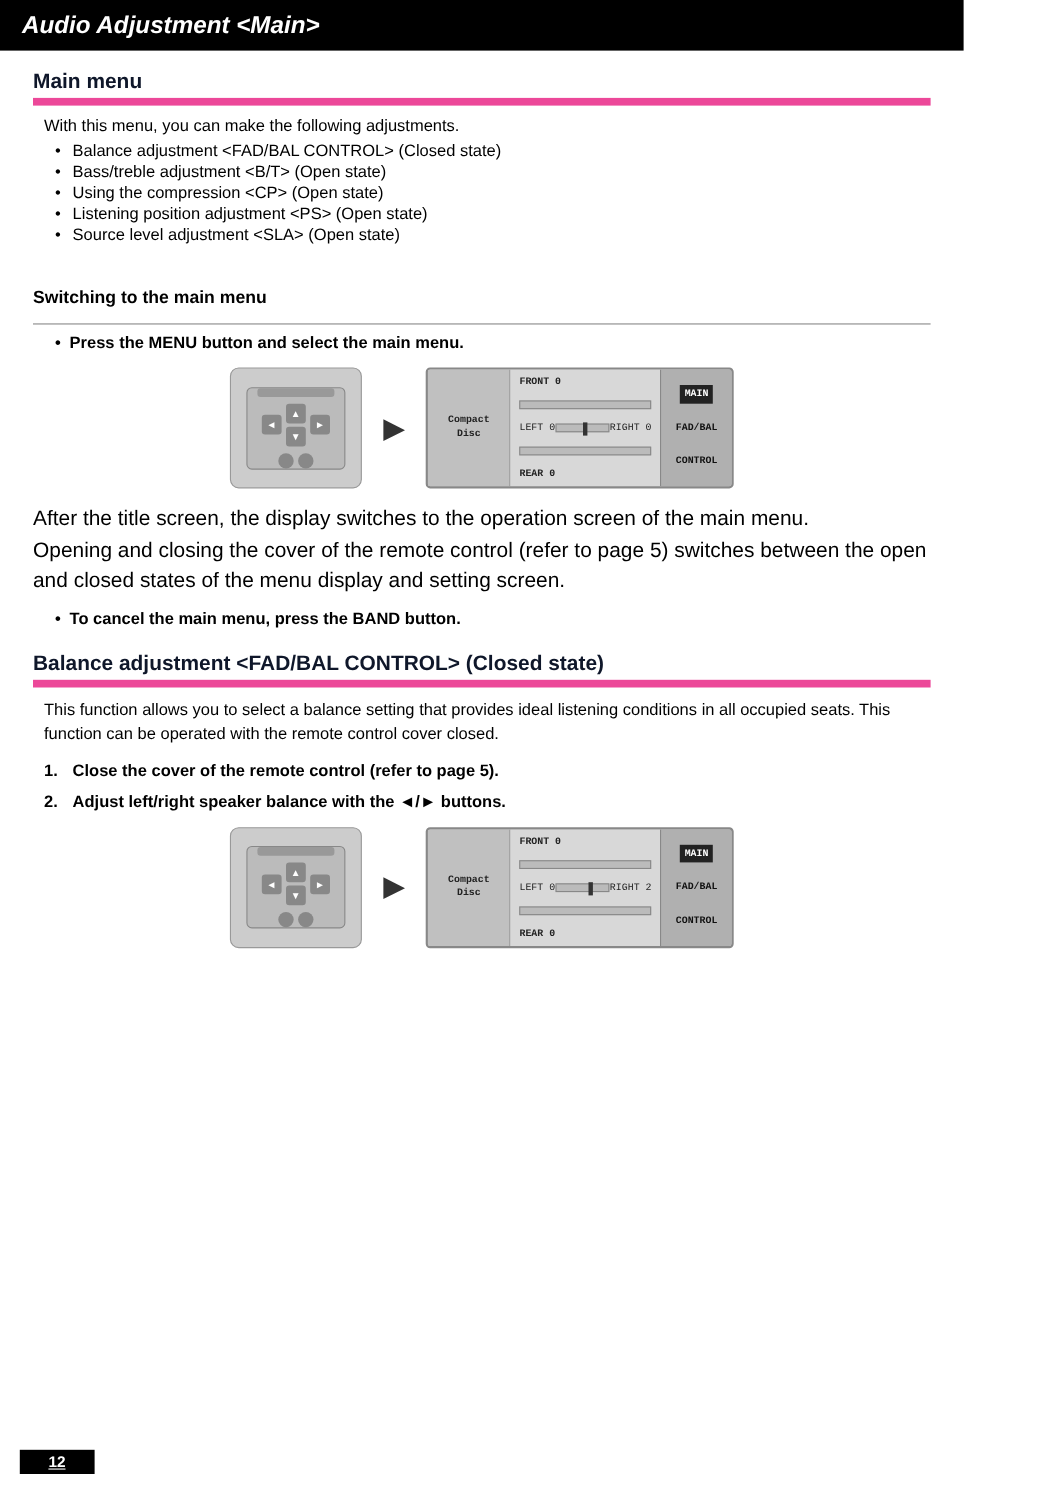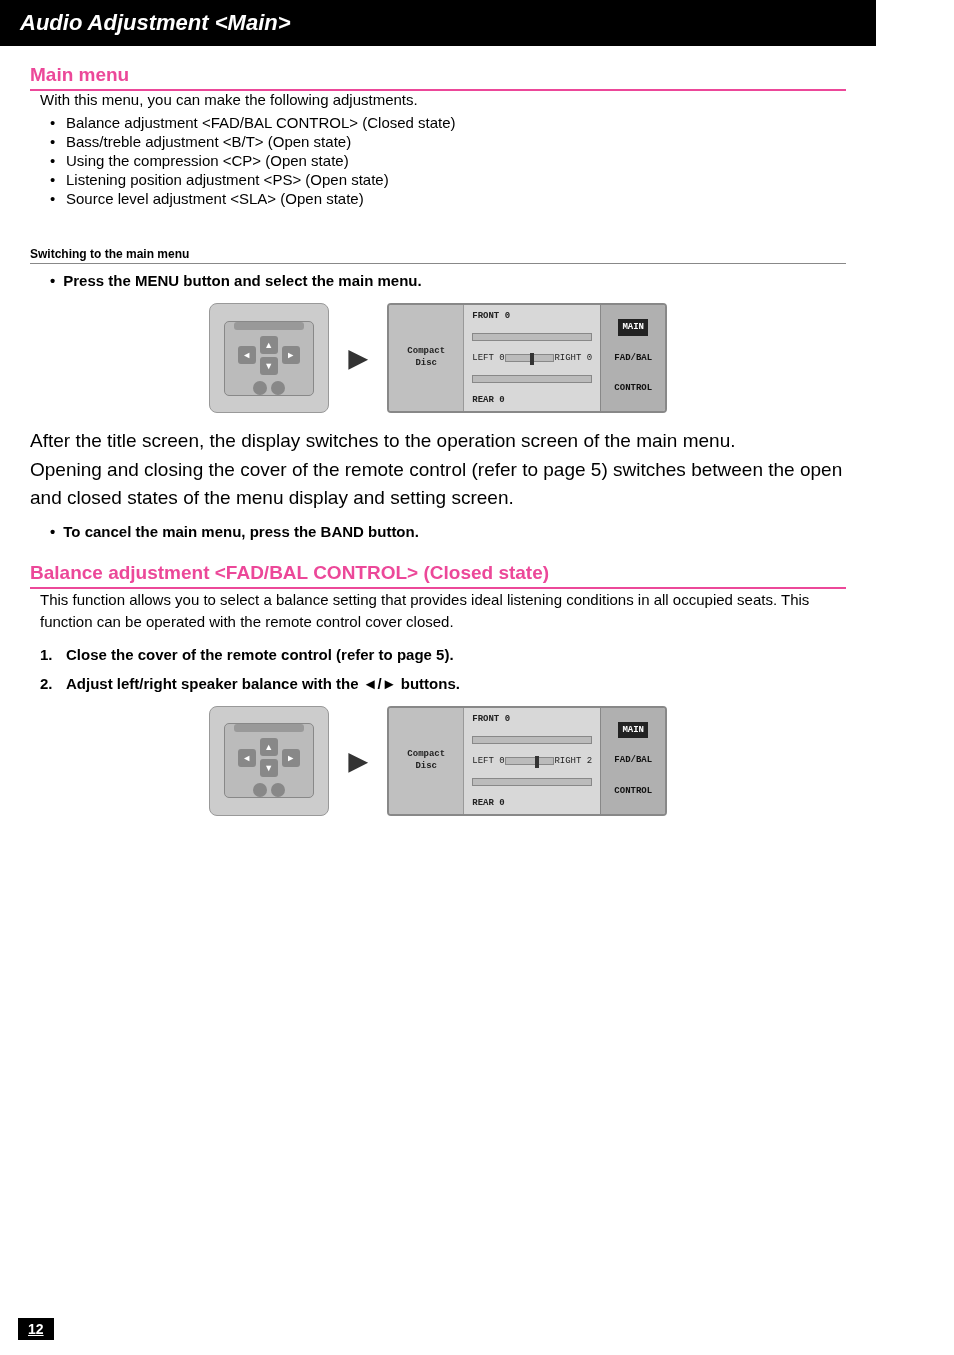--- a/index.html
+++ b/index.html
@@ -35,30 +35,31 @@
     }
 
     .content-area {
       padding: 0 30px 0 30px;
     }
 
     
     .section-heading {
       font-size: 19px;
       font-weight: bold;
-      border-bottom: 2px solid #ec4899;
+      border-bottom: 7px solid #ec4899;
       padding-bottom: 3px;
-      color: #ec4899;
+      margin-bottom: 10px;
+      color: #0f172a;
     }
 
     .subsection-heading {
-      font-size: 12px;
+      font-size: 16px;
       font-weight: bold;
       border-bottom: 1.5px solid #888;
-      padding-bottom: 2px;
+      padding-bottom: 14px;
       margin-bottom: 8px;
       color: #000;
       margin-top: 40px;
     }
 
     .section-block {
       margin-bottom: 22px;
     }
 
     .intro-text {
@@ -301,21 +302,21 @@
 
     
     .page-number {
       position: absolute;
       bottom: 15px;
       left: 18px;
       background: #000;
       color: #fff;
       font-size: 14px;
       font-weight: bold;
-      padding: 3px 10px;
+      padding: 3px 26px;
       min-width: 32px;
       text-align: center;
       text-decoration: underline;
     }
   </style>
 </head>
 <body>
 
 <div class="page-container">
 

